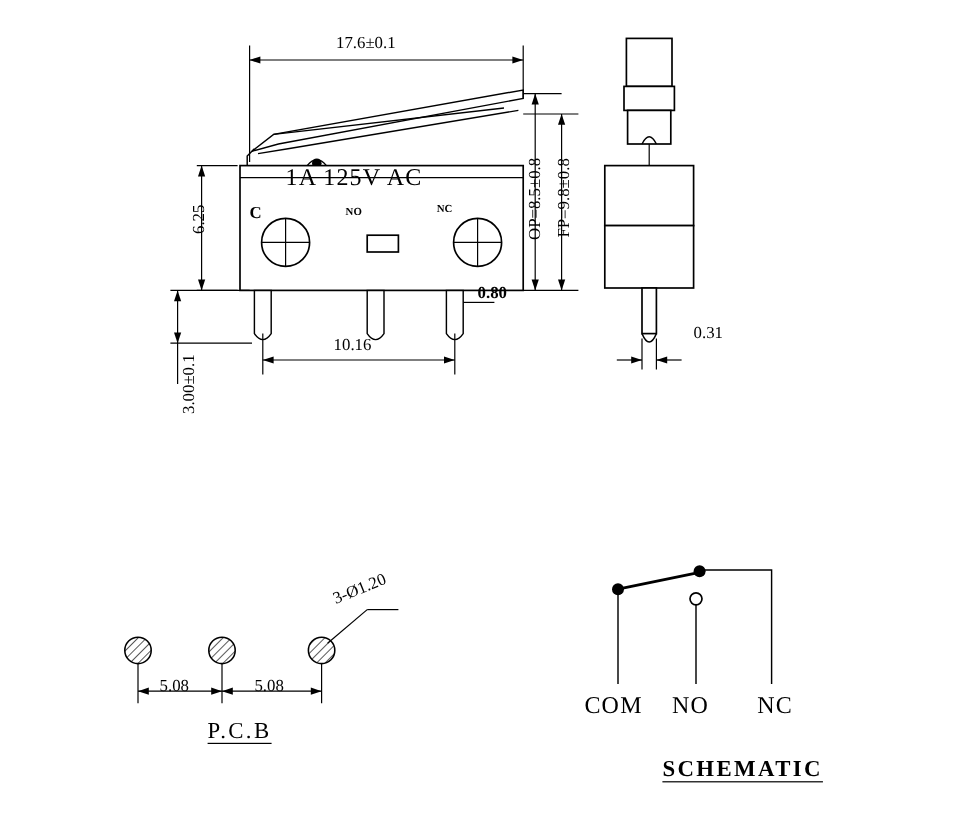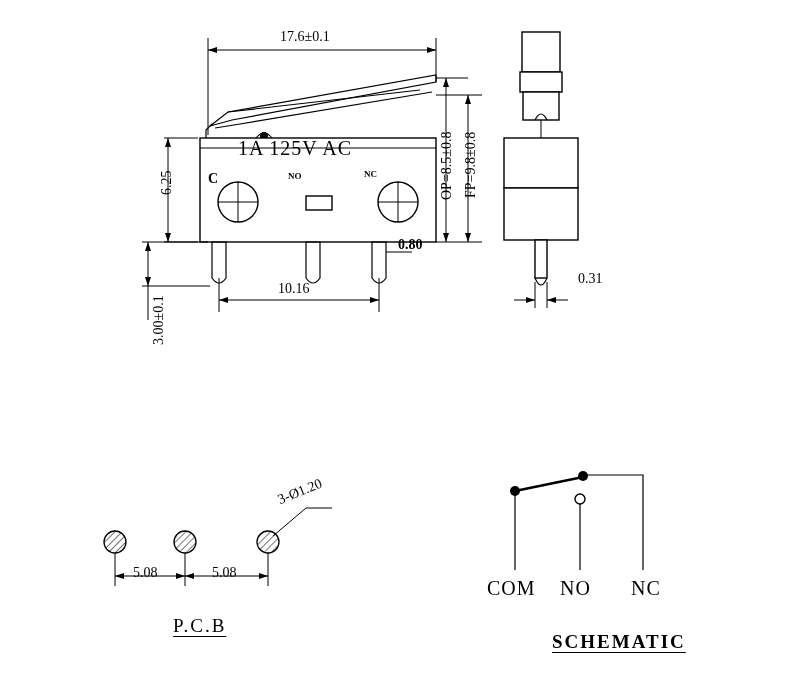--- a/index.html
+++ b/index.html
@@ -177,21 +177,21 @@
     <line class="ln-thin" x1="45" y1="106" x2="115" y2="106"></line>
     <path class="fill-k" d="M45,106 l9,-3 l0,6 z"></path>
     <path class="fill-k" d="M115,106 l-9,-3 l0,6 z"></path>
     <line class="ln-thin" x1="115" y1="106" x2="198" y2="106"></line>
     <path class="fill-k" d="M115,106 l9,-3 l0,6 z"></path>
     <path class="fill-k" d="M198,106 l-9,-3 l0,6 z"></path>
   </svg>
   <div class="abs lbl" style="left:276px; top:494px; transform:rotate(-22deg); transform-origin:left top;">3-Ø1.20</div>
   <div class="abs lbl" style="left:133px; top:566px;">5.08</div>
   <div class="abs lbl" style="left:212px; top:566px;">5.08</div>
-  <div class="abs lbl caption" style="left:173px; top:616px;">P.C.B</div>
+  <div class="abs lbl caption" style="left:173px; top:600px;">P.C.B</div>
 
   <svg class="abs" style="left:470px; top:455px;" width="250" height="130">
 
     <polyline class="ln" points="113,20 173,20 173,115"></polyline>
 
     <line class="ln" x1="45" y1="36" x2="45" y2="115"></line>
 
     <line class="ln" x1="110" y1="48" x2="110" y2="115"></line>
 
     <line class="ln-thick" x1="45" y1="36" x2="113" y2="22"></line>

